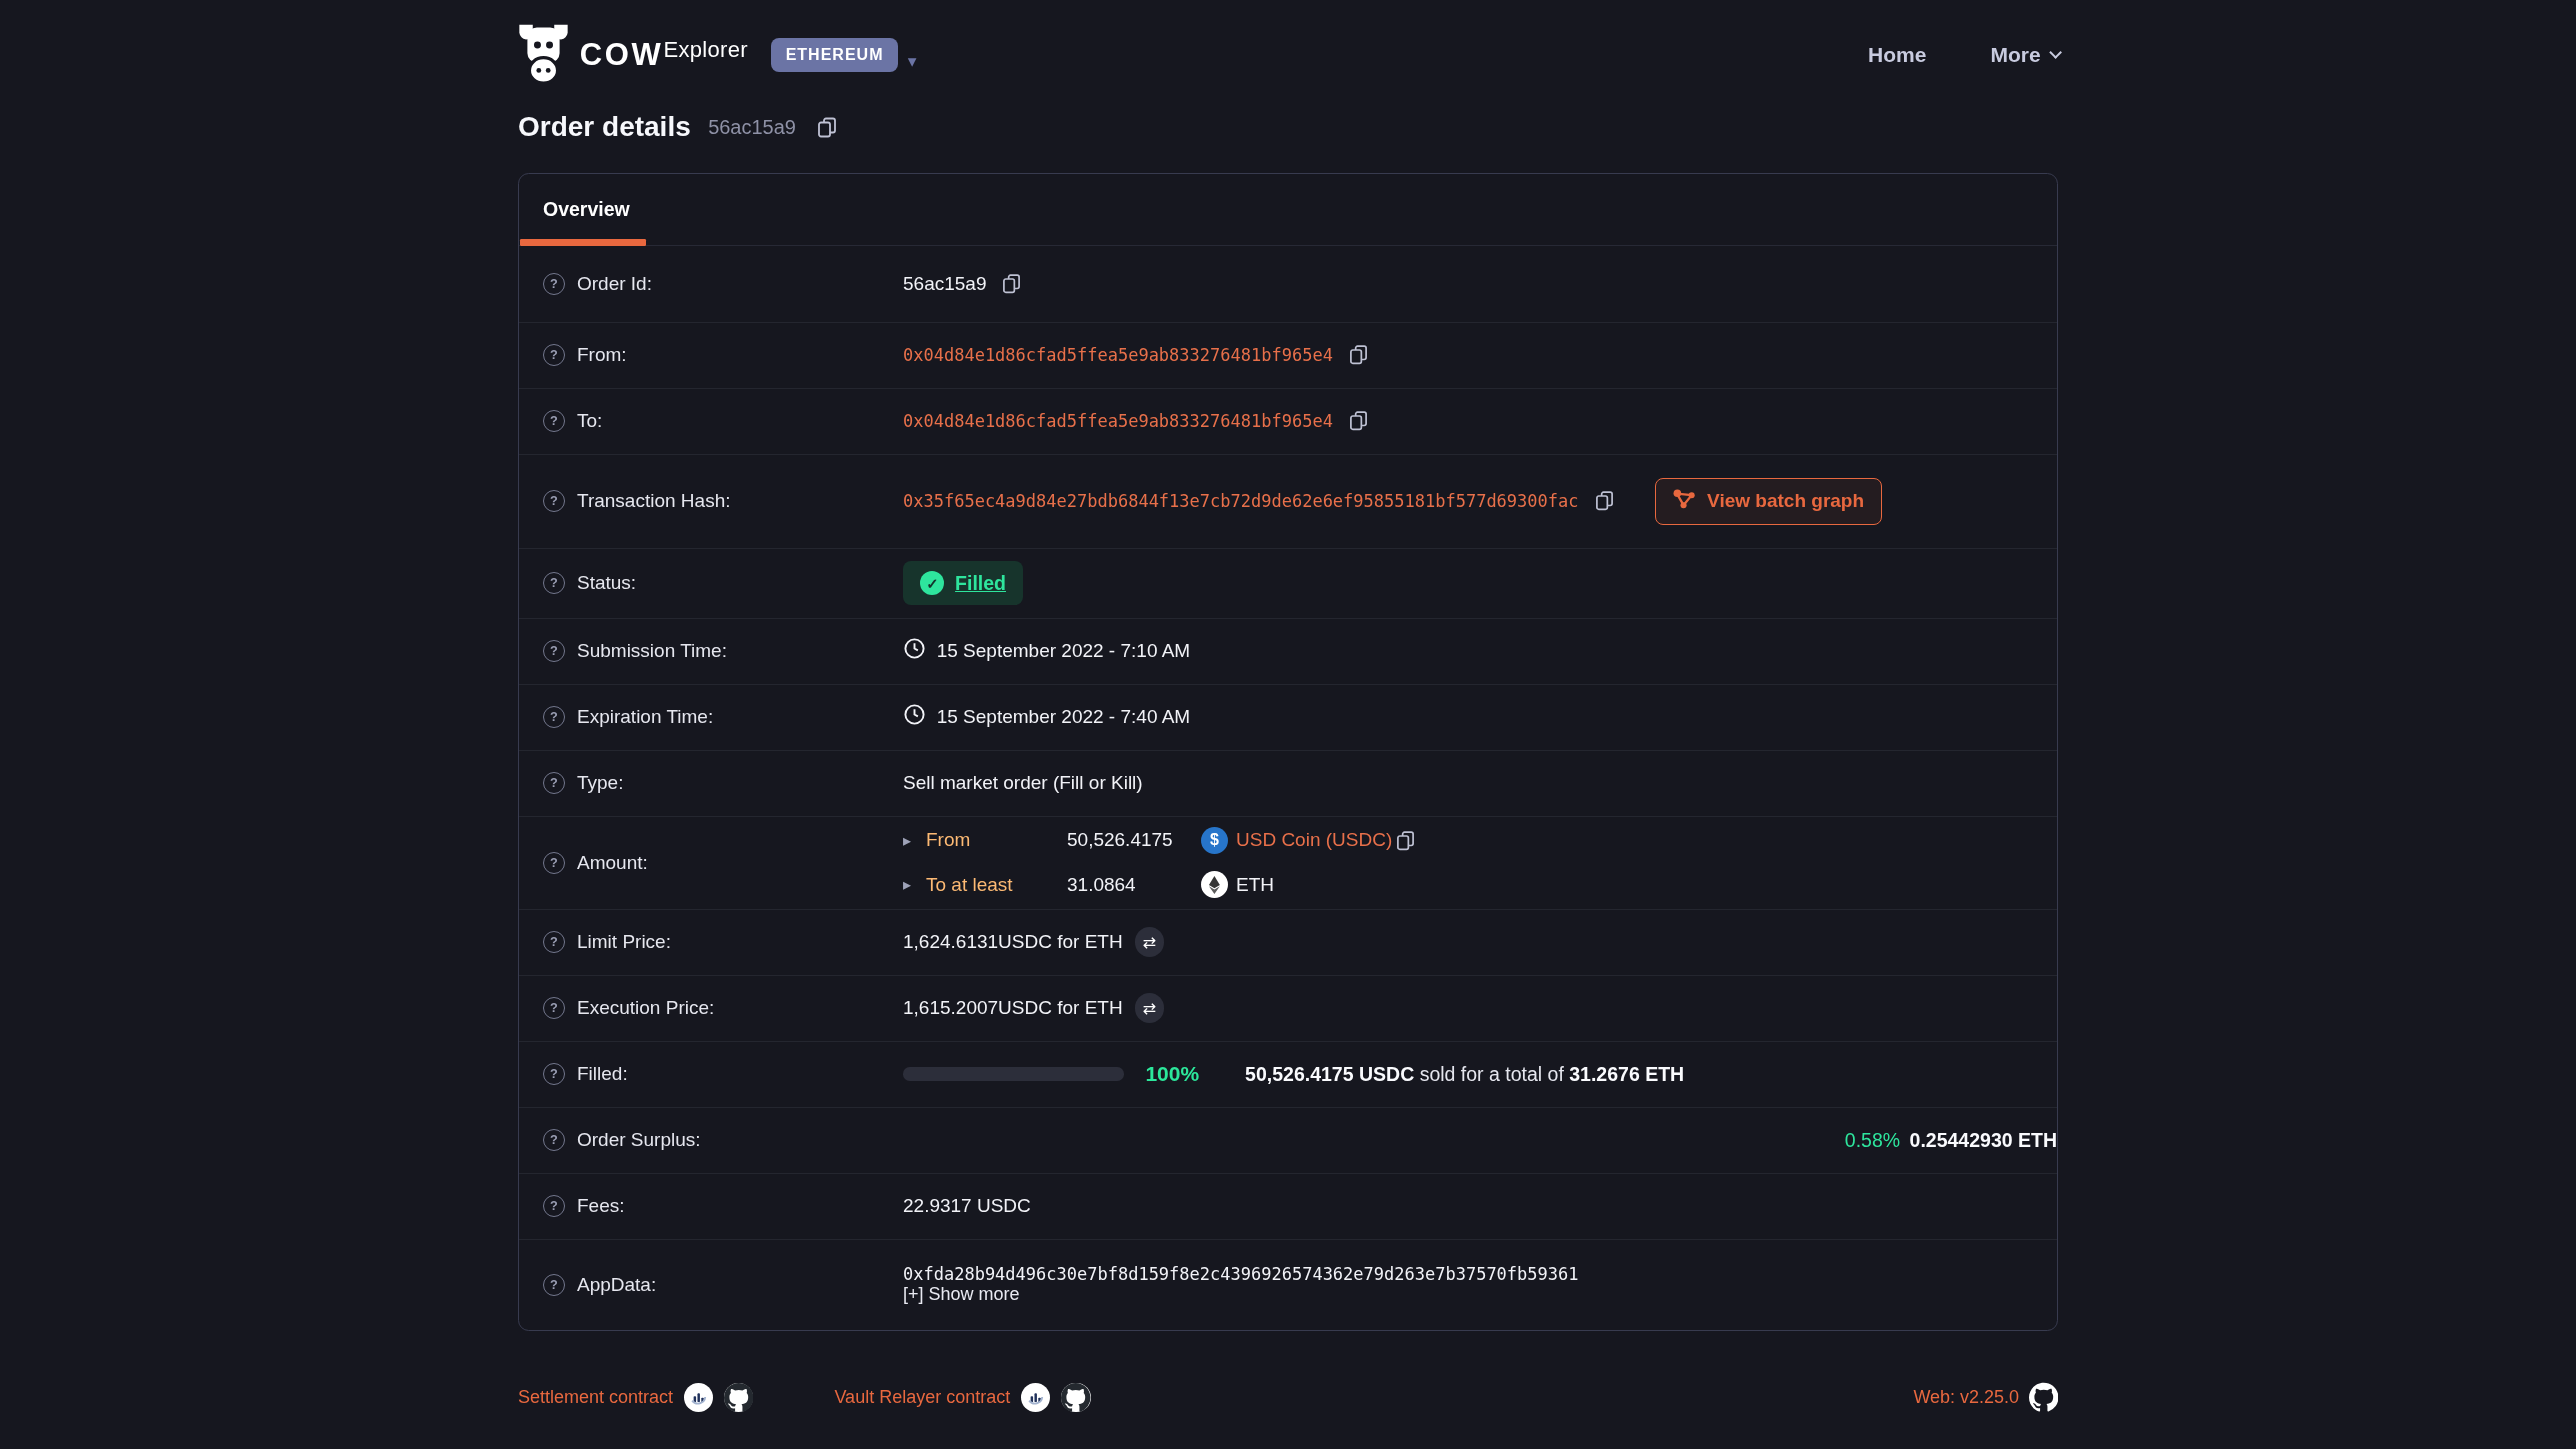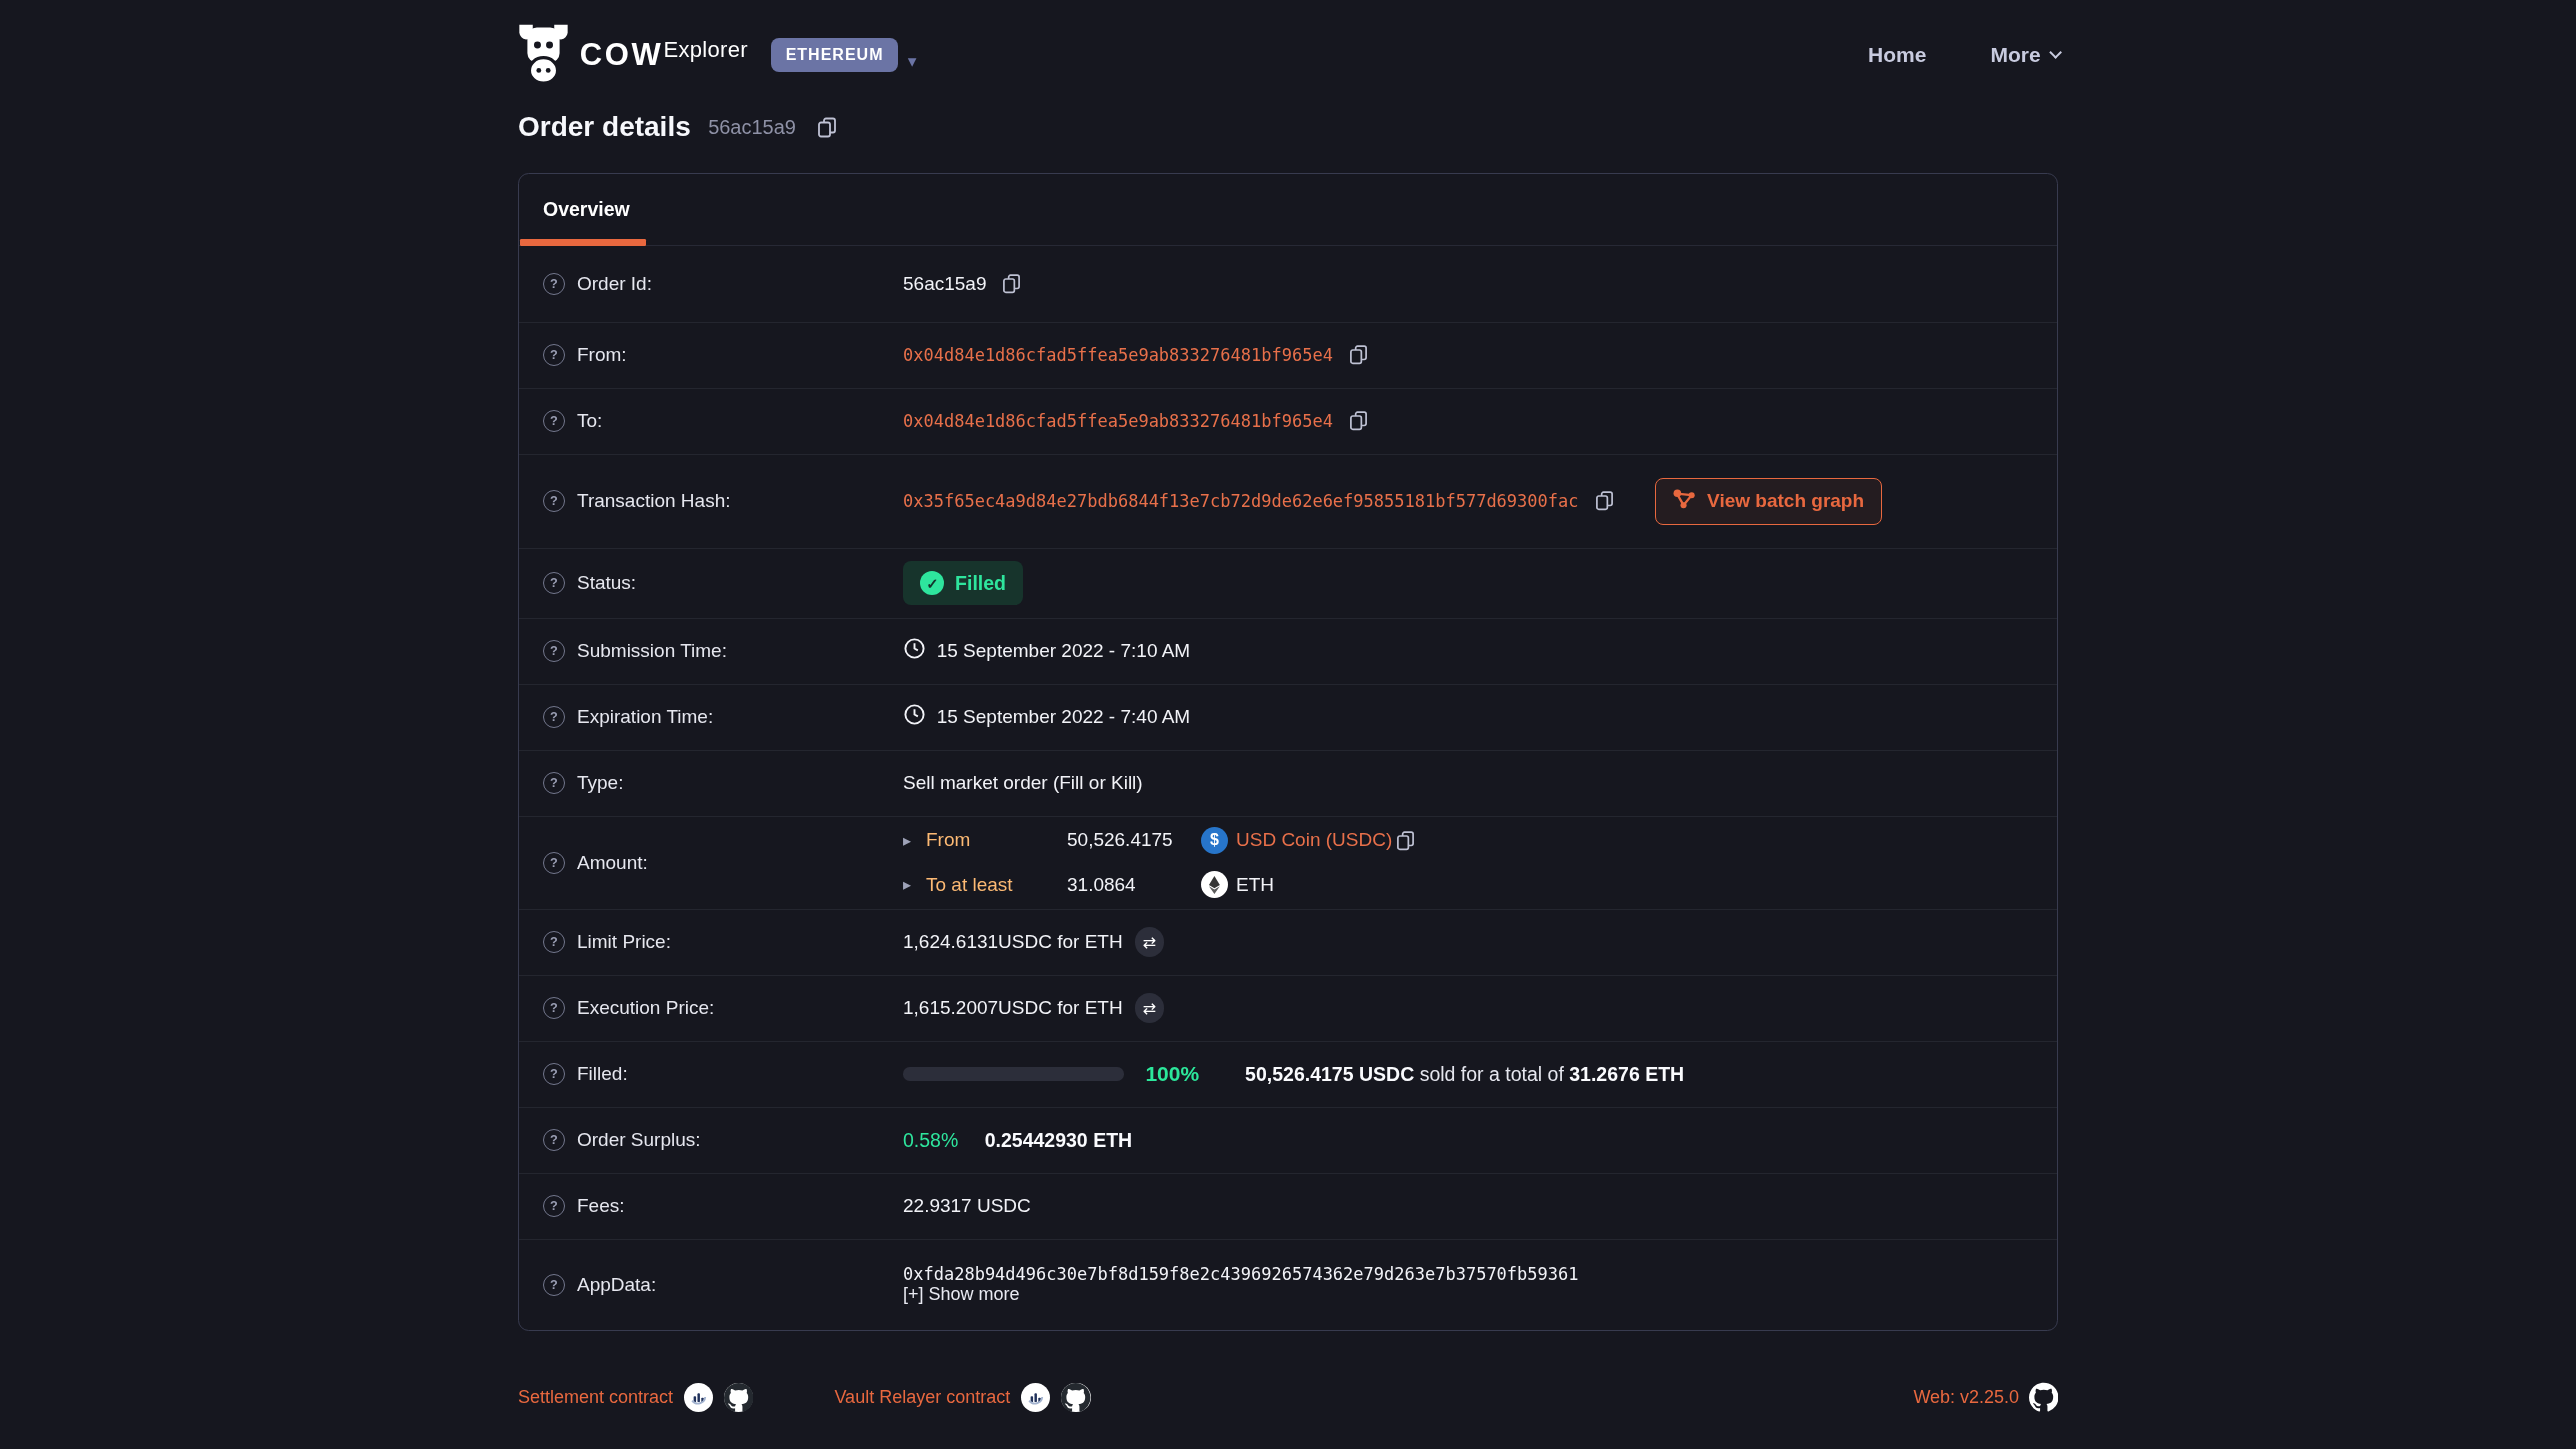--- a/index.html
+++ b/index.html
@@ -61,21 +61,21 @@
 
   .batch-btn {
     margin-left:29.5px; display:flex; align-items:center; gap:10.7px;
     border:1.3px solid #e8683f; border-radius:8px; background:rgba(232,104,63,0.07);
     color:#e8683f; font-weight:700; font-size:19px; padding:10px 17.4px; cursor:pointer;
     font-family:"Liberation Sans", sans-serif;
   }
 
   .status-badge { display:flex; align-items:center; gap:10.7px; background:#17342c; border-radius:8px; padding:10px 17.4px; }
   .status-check { width:24px; height:24px; border-radius:50%; background:#2ee59d; color:#14352c; font-size:14.8px; font-weight:700; display:flex; align-items:center; justify-content:center; }
-  .status-text { color:#2ee59d; font-size:19.5px; font-weight:600; }
+  .status-text { color:#2ee59d; font-size:19.5px; font-weight:600;text-decoration:underline; }
 
   .time-value { display:flex; align-items:center; gap:10.7px; }
 
   .amount-lines { display:flex; flex-direction:column; gap:17.4px; }
   .amount-line { display:flex; align-items:center; }
   .amount-caret { color:#9ea2b8; font-size:16px; width:23px; }
   .amount-label { font-weight:400; color:#fdba74; width:141px; }
   .amount-num { width:134px; color:#f2f3f8; }
   .token-icon { width:27px; height:27px; border-radius:50%; display:flex; align-items:center; justify-content:center; margin-right:8px; flex:none; }
   .usdc-icon { background:#2775CA; color:#fff; font-size:16px; font-weight:700; }
@@ -368,21 +368,21 @@
           <b>50,526.4175 USDC</b><span> sold for a total of </span><b>31.2676 ETH</b>
         </span>
       </div>
     </div>
 
     <div class="row">
       <div class="row-label">
         <span class="help-icon">?</span>
         <span>Order Surplus:</span>
       </div>
-      <div class="row-value" style="gap:21px;">
+      <div class="row-value" style="gap:4px;justify-content:flex-end;">
         <span class="surplus-pct">0.58%</span>
         <span class="surplus-amt">0.25442930 ETH</span>
       </div>
     </div>
 
     <div class="row">
       <div class="row-label">
         <span class="help-icon">?</span>
         <span>Fees:</span>
       </div>

